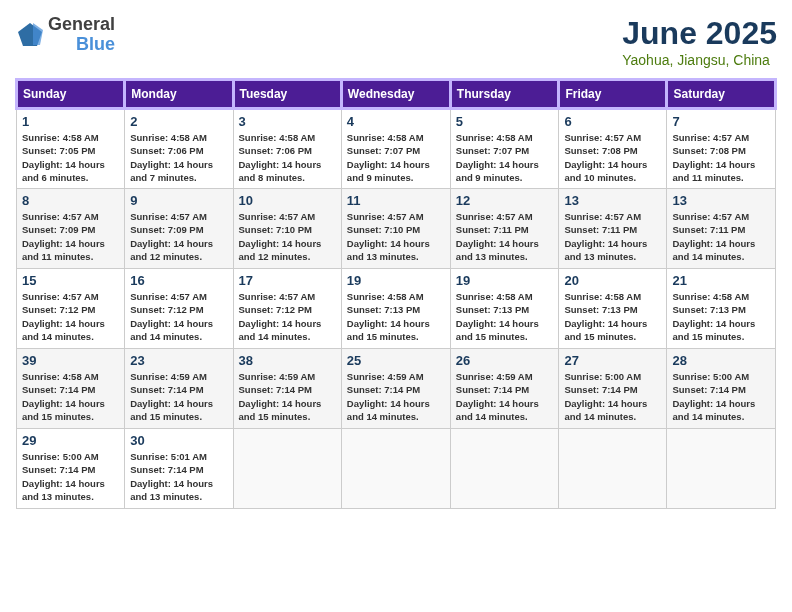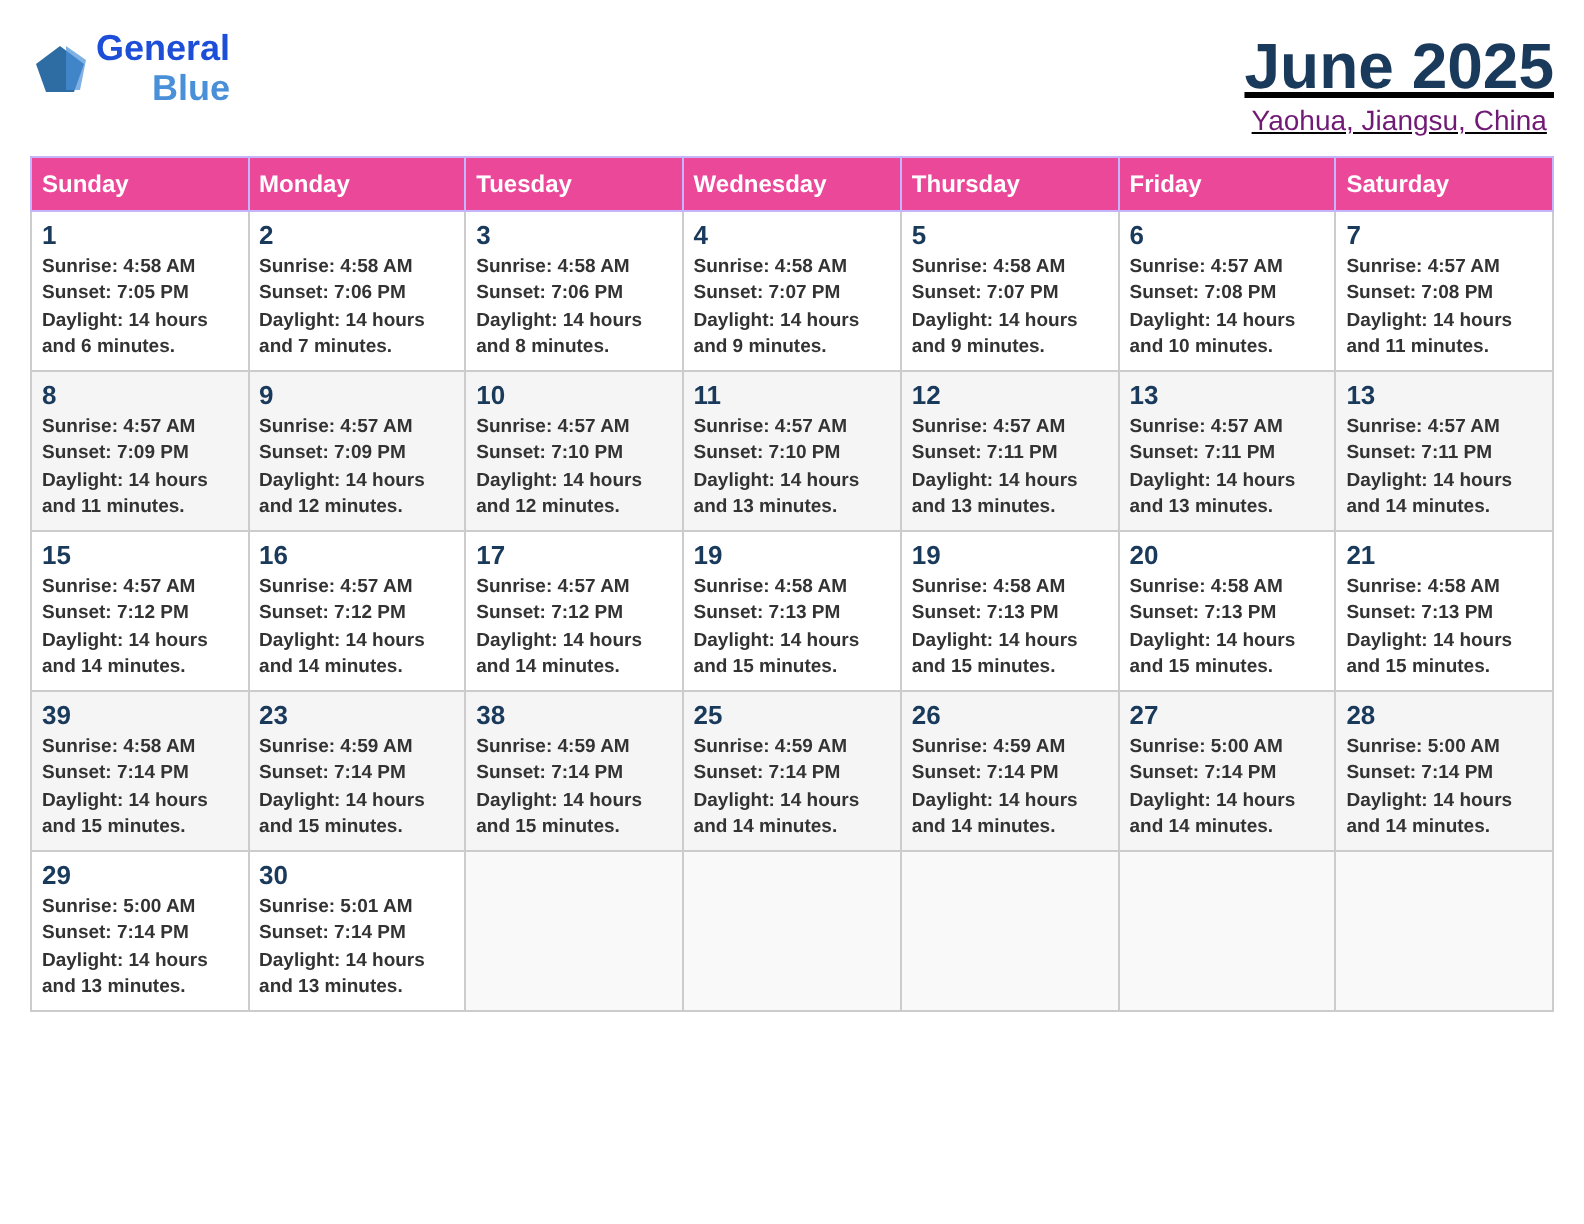--- a/index.html
+++ b/index.html
@@ -20,53 +20,52 @@
       display: flex;
       align-items: center;
     }
     .logo-text {
       font-size: 18px;
       font-weight: bold;
       color: #1a3a5c;
       line-height: 1.1;
     }
     .logo-text span {
-      color: #1d4ed8;
+      color: #404040;
       margin-top: 14px;
     }
     .logo-icon {
       width: 30px;
       height: 30px;
       margin-right: 3px;
     }
     .title-block {
-      text-align: center;
-      text-decoration: underline;
+      text-align: left;
     }
     .month-title {
       font-size: 32px;
       font-weight: bold;
       color: #1a3a5c;
     }
     .location {
       font-size: 14px;
-      color: #701a75;
+      color: #4d7c0f;
     }
     .calendar {
       width: 100%;
       border-collapse: collapse;
       font-size: 10px;
     }
     .calendar th {
-      background: #ec4899;
+      background: #4c1d95;
       color: #fff;
       text-align: left;
       padding: 6px 5px;
       font-size: 12px;
-      border: 1px solid #c4b5fd;
+      border: 3px solid #c4b5fd;
     }
     .calendar td {
       border: 1px solid #ccc;
       vertical-align: top;
       padding: 4px 5px;
       height: 80px;
       width: 110px;
       background: #fff;
     }
     .calendar tr:nth-child(even) td {

